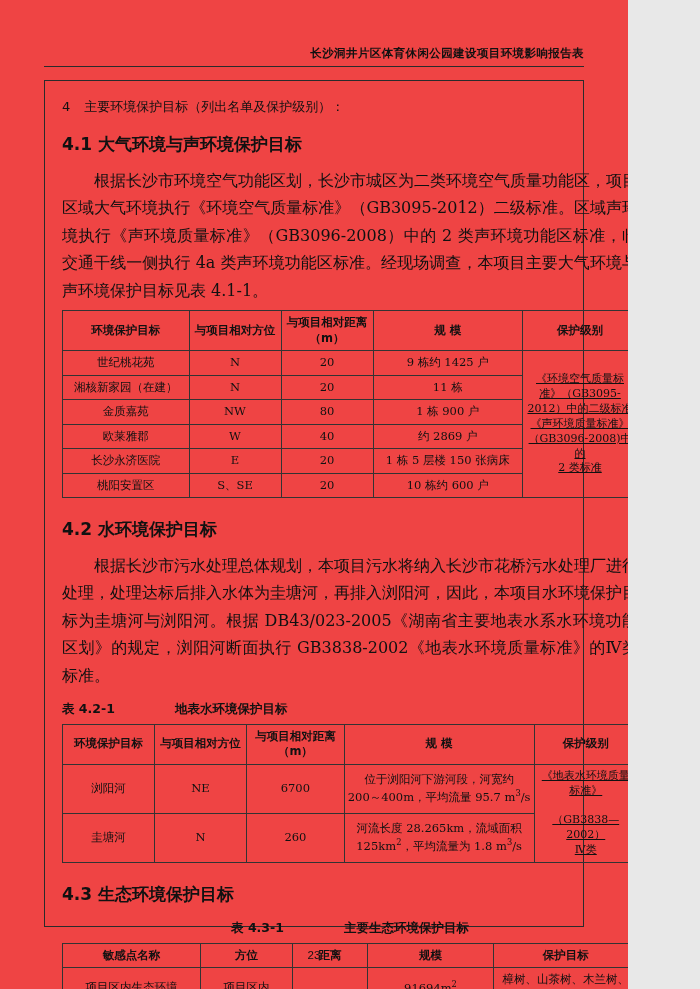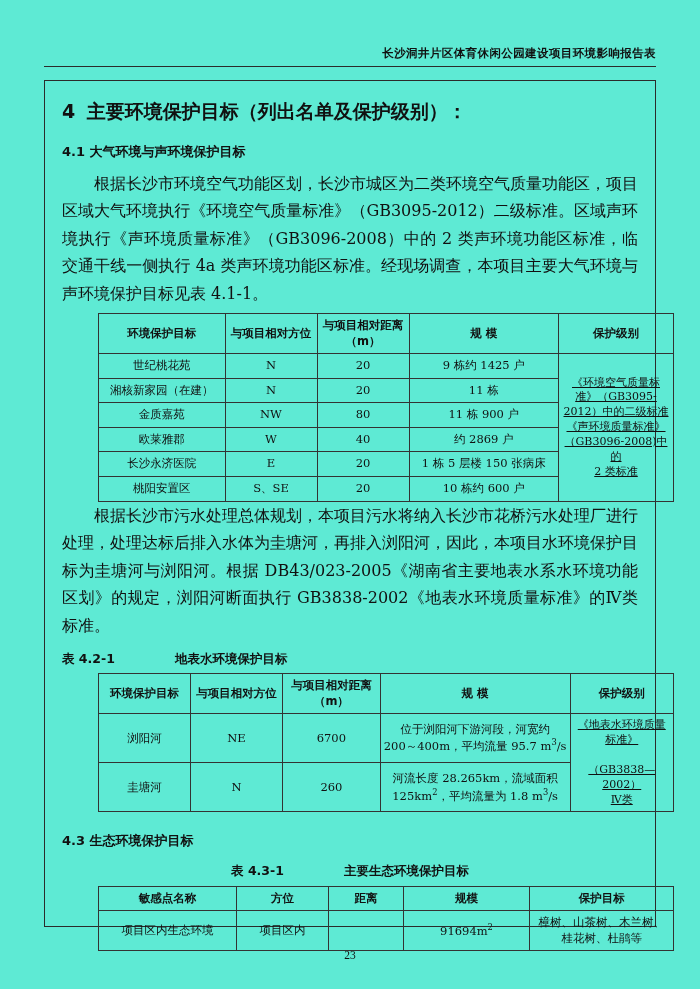--- a/index.html
+++ b/index.html
@@ -1,23 +1,23 @@
 <!DOCTYPE html>
 <html><head>
 <meta charset="utf-8">
 <style>
   html, body {
     margin: 0;
     padding: 0;
     background: #e8e8e8;
   }
   .page {
-    width: 700px;
+    width: 628px;
     height: 989px;
-    background: #5eead4;
+    background: #ef4444;
     position: relative;
     box-sizing: border-box;
     font-family: "DejaVu Sans", "Liberation Sans", sans-serif;
     color: #111;
     overflow: hidden;
   }
   .outer-frame {
     position: absolute;
     left: 44px;
     top: 80px;
@@ -45,32 +45,32 @@
   }
   .content {
     position: absolute;
     left: 62px;
     top: 96px;
     width: 576px;
     font-size: 13px;
     line-height: 1.62;
   }
   .sec-head {
-    font-weight: bold;
-    font-size: 19px;
+    font-weight: normal;
+    font-size: 13px;
     margin: 0 0 12px 0;
     font-family: "DejaVu Sans", "Liberation Sans", sans-serif;
   }
   .sec-head .num {
     display: inline-block;
     min-width: 18px;
   }
   .sub-head {
     font-weight: bold;
-    font-size: 13px;
+    font-size: 17px;
     margin: 14px 0 8px 0;
   }
   .para {
     text-indent: 2em;
     text-align: justify;
     margin: 0 0 6px 0;
     font-size: 16px;
     line-height: 1.72;
     font-family: "DejaVu Serif", "Liberation Serif", serif;
   }
@@ -87,21 +87,20 @@
   }
   .tbl-caption .title {
     margin-left: 60px;
     font-weight: bold;
   }
   table.doc {
     border-collapse: collapse;
     width: 100%;
     font-size: 11.5px;
     font-family: "DejaVu Serif", "Liberation Serif", serif;
-    margin-left: 36px;
   }
   table.doc td, table.doc th {
     border: 1px solid #333;
     text-align: center;
     vertical-align: middle;
     padding: 4px 3px;
     line-height: 1.35;
     font-weight: normal;
   }
   table.doc th {
@@ -109,21 +108,21 @@
     font-weight: bold;
     font-size: 11.5px;
   }
   .page-num {
     position: absolute;
     bottom: 28px;
     left: 0;
     width: 100%;
     text-align: center;
     font-size: 11.5px;
-    font-family: Liberation Serif, serif;
+    font-family: Liberation Sans, sans-serif;
   }
   .small { font-size: 11px; text-decoration: underline; }
   sup { font-size: 0.72em; vertical-align: super; }
 </style>
 </head>
 <body>
 
 <div class="page">
 
   <div class="header">长沙洞井片区体育休闲公园建设项目环境影响报告表</div>
@@ -163,21 +162,21 @@
       <tr>
         <td>湘核新家园（在建）</td>
         <td>N</td>
         <td>20</td>
         <td>11 栋</td>
       </tr>
       <tr>
         <td>金质嘉苑</td>
         <td>NW</td>
         <td>80</td>
-        <td>11 栋 900 户</td>
+        <td>1 栋 900 户</td>
       </tr>
       <tr>
         <td>欧莱雅郡</td>
         <td>W</td>
         <td>40</td>
         <td>约 2869 户</td>
       </tr>
       <tr>
         <td>长沙永济医院</td>
         <td>E</td>
@@ -186,20 +185,21 @@
       </tr>
       <tr>
         <td>桃阳安置区</td>
         <td>S、SE</td>
         <td>20</td>
         <td>10 栋约 600 户</td>
       </tr>
     </tbody>
       </table>
 
+    <div class="sub-head" style="margin-top:18px">4.2  水环境保护目标</div>
     <p class="para">根据长沙市污水处理总体规划，本项目污水将纳入长沙市花桥污水处理厂进行处理，处理达标后排入水体为圭塘河，再排入浏阳河，因此，本项目水环境保护目标为圭塘河与浏阳河。根据 DB43/023-2005《湖南省主要地表水系水环境功能区划》的规定，浏阳河断面执行 GB3838-2002《地表水环境质量标准》的Ⅳ类标准。</p>
 
     <div class="tbl-caption">
       <span class="label">表 4.2-1</span>
       <span class="title">地表水环境保护目标</span>
     </div>
 
     <table class="doc">
       <tbody>
           <tr>

